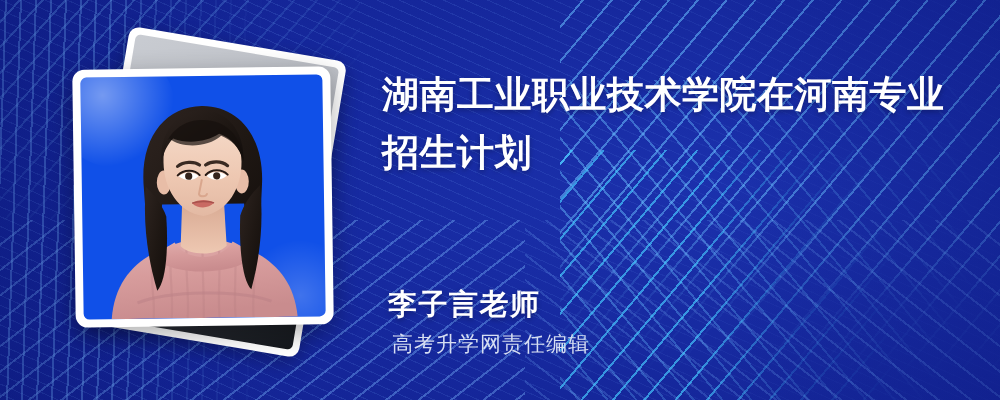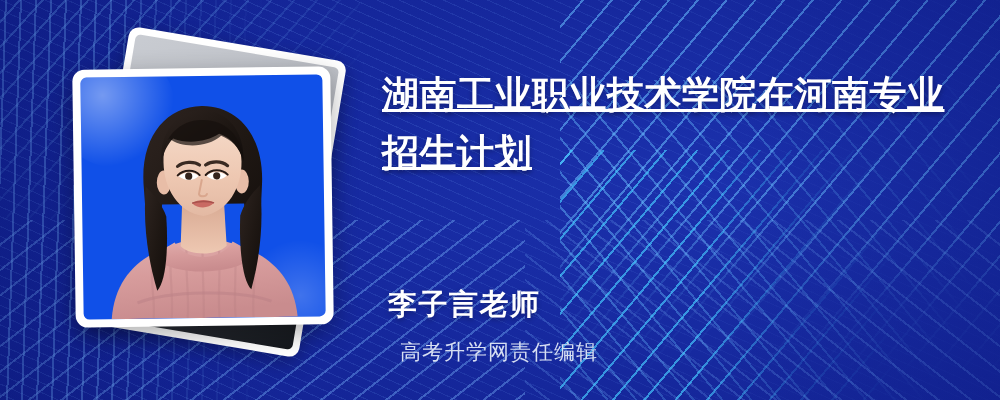--- a/index.html
+++ b/index.html
@@ -153,31 +153,30 @@
   }
   .portrait svg{position:absolute;left:0;top:0;width:100%;height:100%;display:block;}
 
   
   .text-block{position:absolute;left:382px;top:66px;width:580px;}
   .headline{
     color:#ffffff;font-size:37px;line-height:58px;font-weight:bold;
     letter-spacing:.5px;
     text-shadow:0 2px 5px rgba(0,0,0,.28);
     margin:0;
-    text-decoration:underline;
   }
   .byline{position:absolute;left:388px;top:284px;width:560px;}
   .author-name{
     color:#ffffff;font-size:29px;font-weight:bold;line-height:40px;
     letter-spacing:1.5px;margin:0;
     text-shadow:0 2px 5px rgba(0,0,0,.30);
   }
   .author-role{
     color:#d6def2;font-size:21px;line-height:32px;font-weight:normal;
-    letter-spacing:1px;margin:12px;
+    letter-spacing:1px;margin:4px;
   }
 </style>
 </head>
 <body>
 
 <div class="stage">
 
   <div class="bg-base"></div>
   <div class="bg-diagonals"></div>
   <div class="bg-chevron-right"></div>

